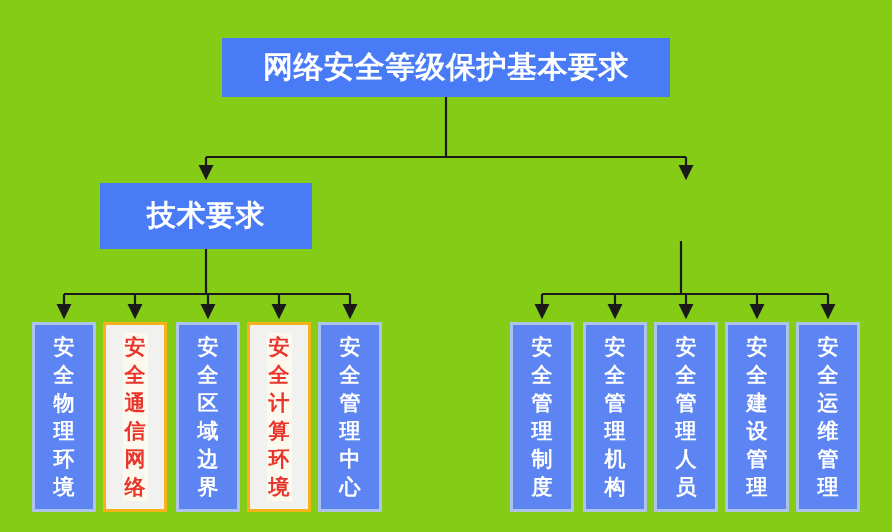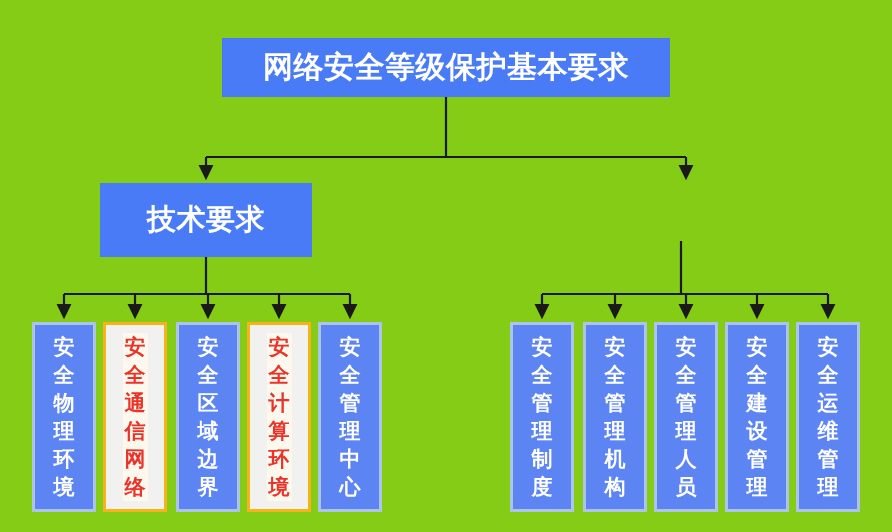--- a/index.html
+++ b/index.html
@@ -47,21 +47,21 @@
     width: 448px;
     height: 59px;
     font-size: 30px;
     font-weight: bold;
   }
 
   
   .node.branch {
     top: 183px;
     width: 212px;
-    height: 74px;
+    height: 66px;
     font-size: 29px;
     font-weight: bold;
   }
   .node.branch.tech { left: 100px; }
   .node.branch.mgmt { left: 575px; }
 
   
   .leaf {
     position: absolute;
     box-sizing: border-box;

